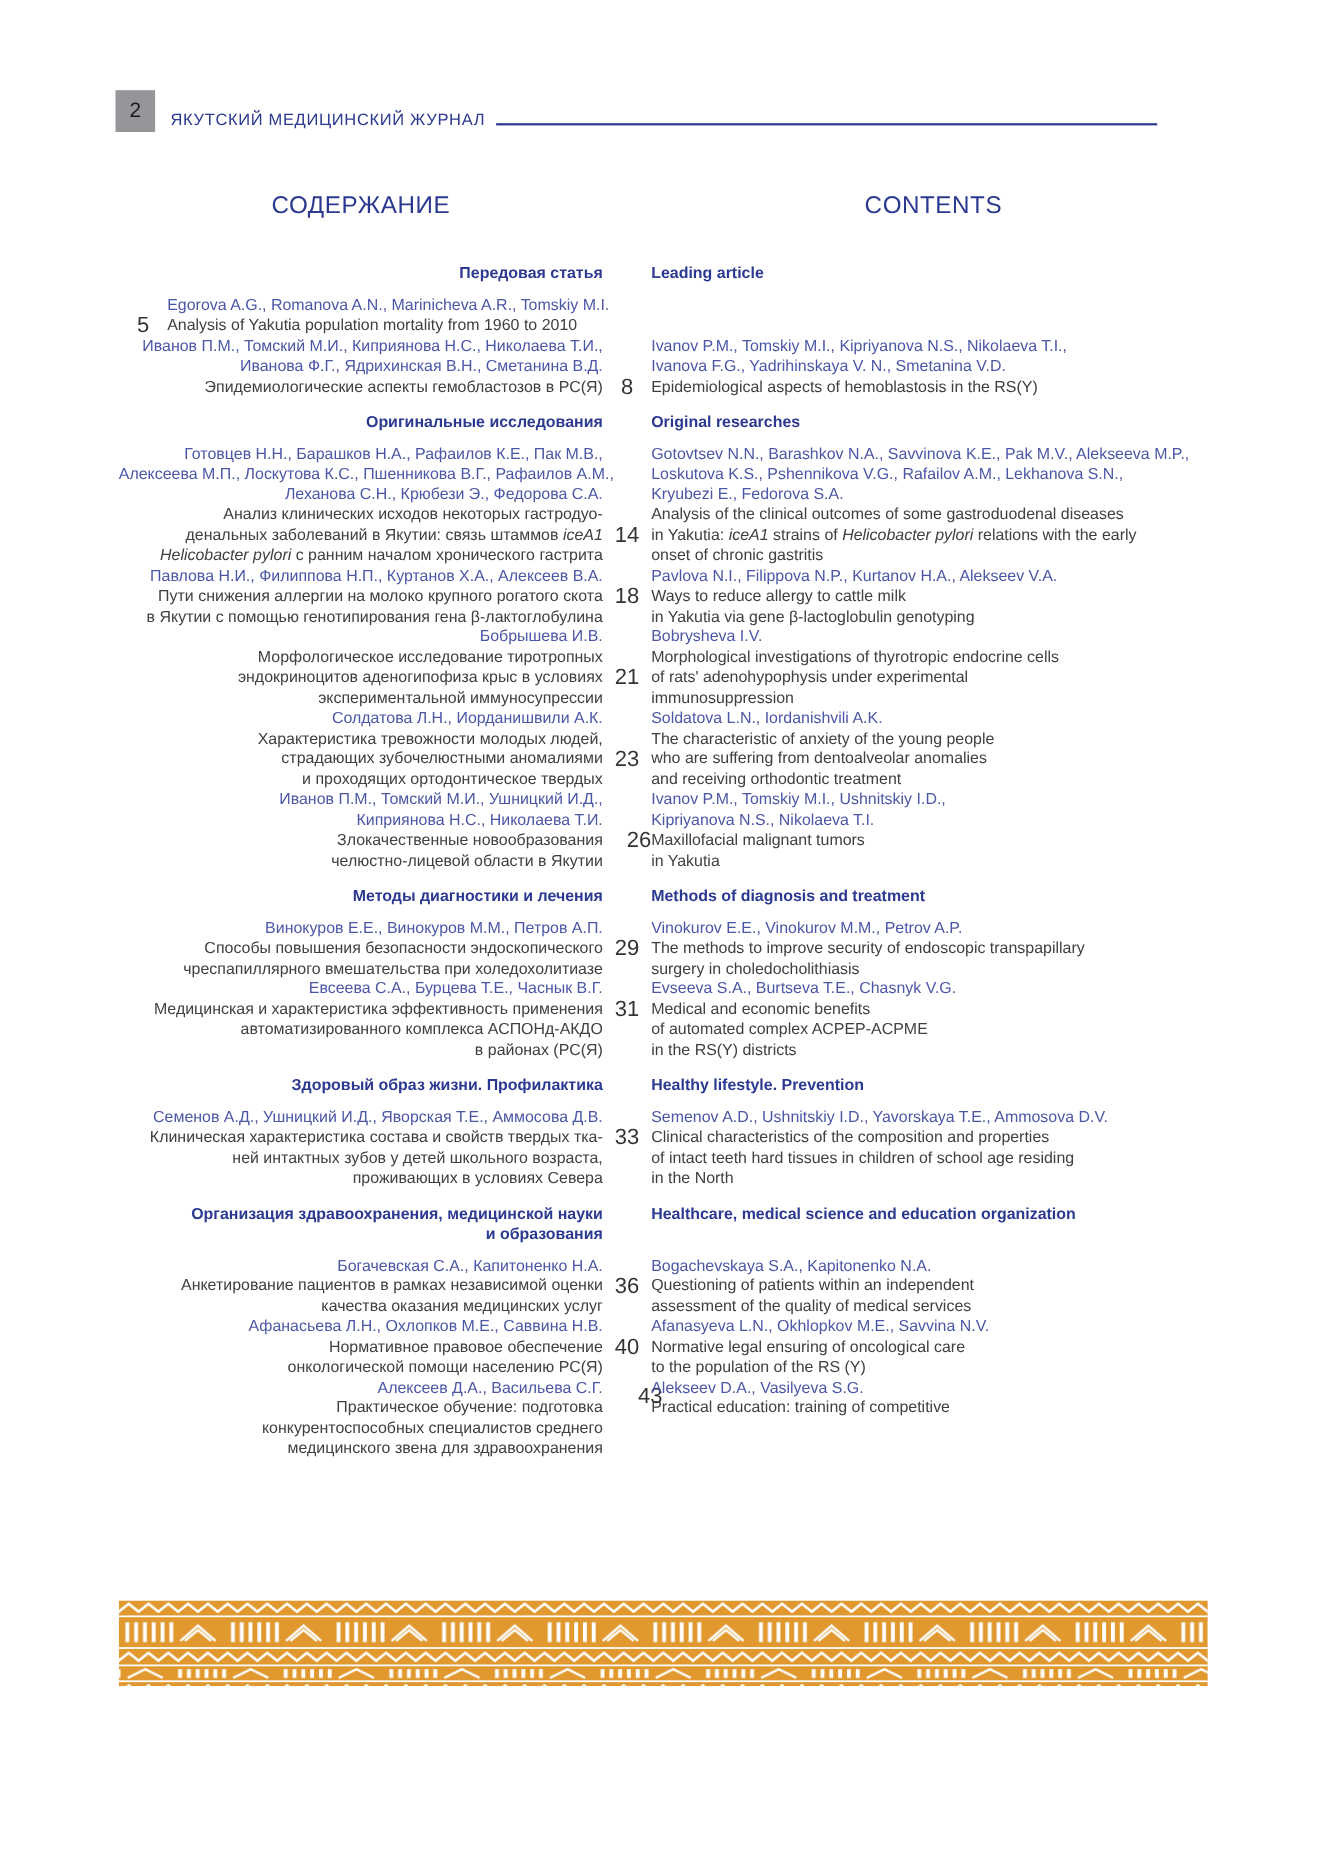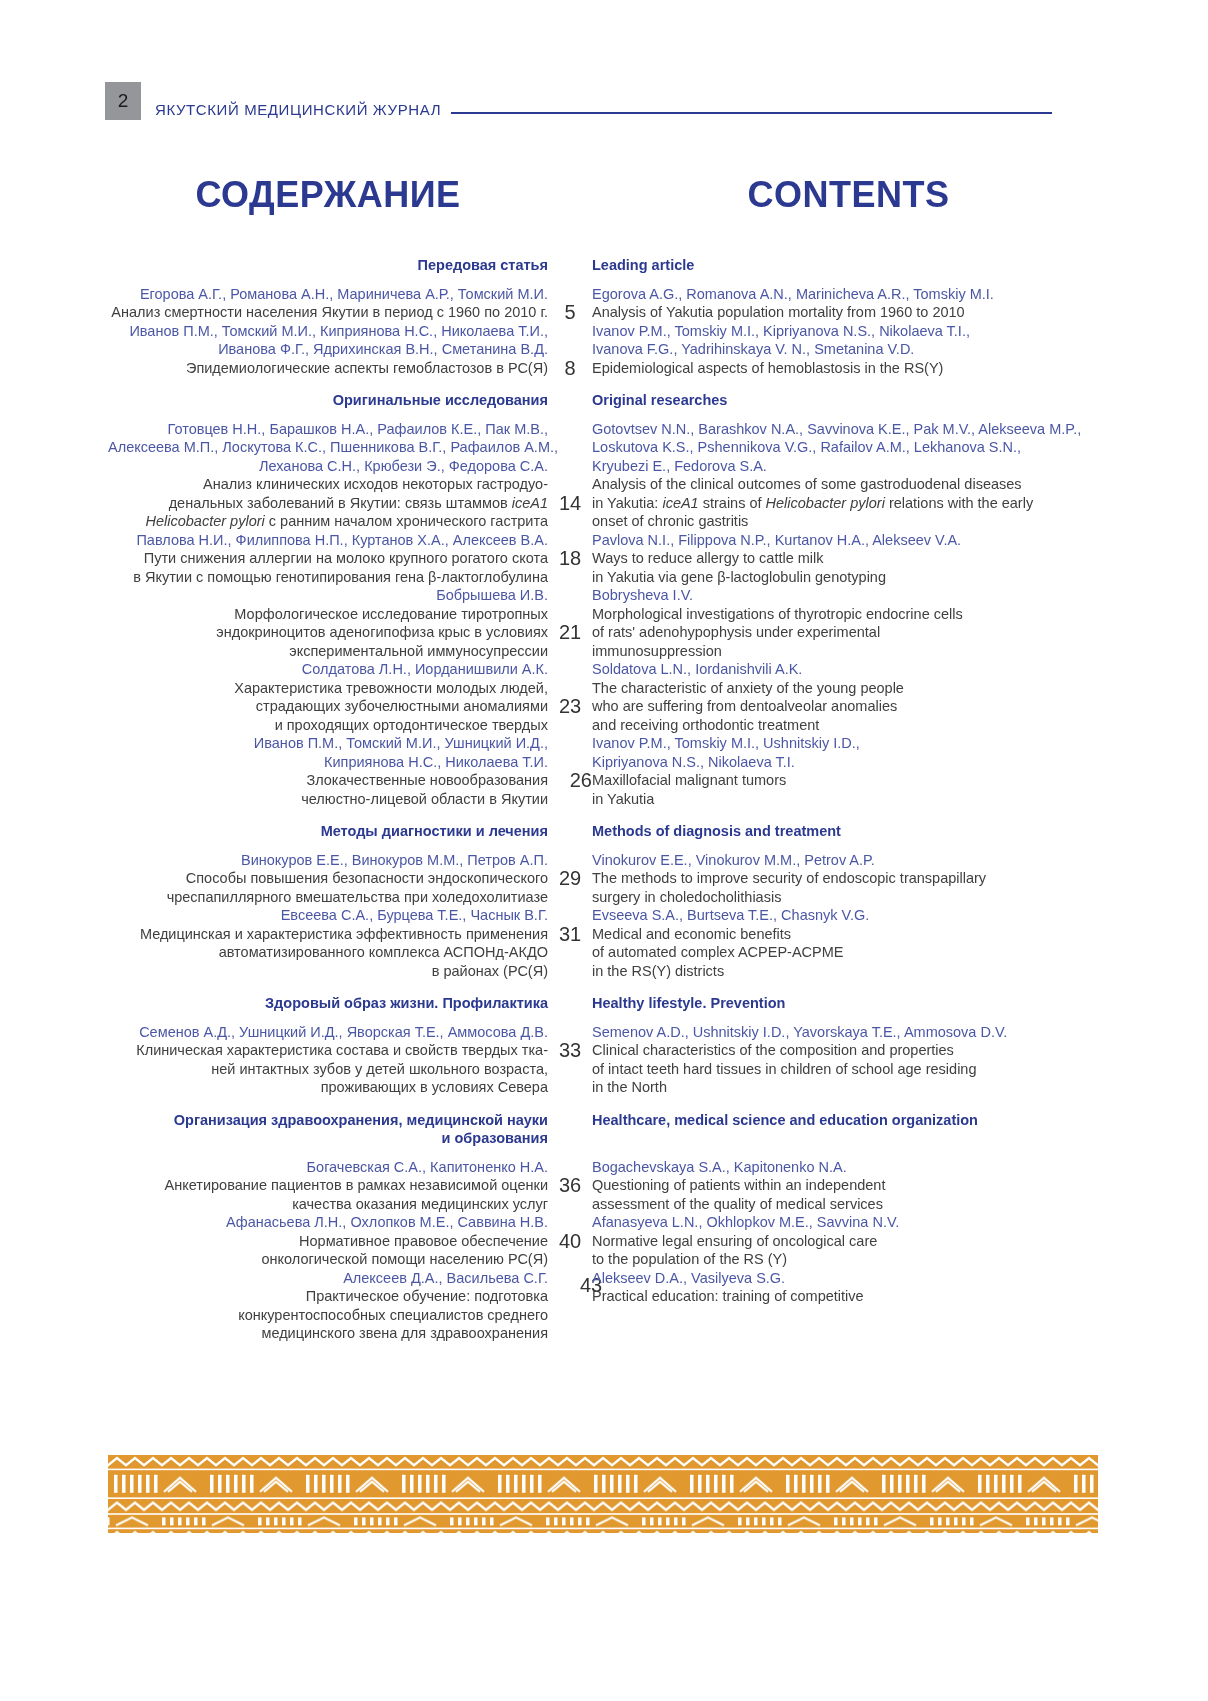--- a/index.html
+++ b/index.html
@@ -12,21 +12,21 @@
   .folio-box{width:36px;height:38px;background:#949699;display:flex;align-items:center;justify-content:center;
     font-size:19px;color:#1b1b1b;flex:0 0 auto;}
   .journal-title{margin-left:14px;font-size:15px;letter-spacing:.6px;color:#2b3990;white-space:nowrap;
     padding-bottom:2px;}
   .head-rule{flex:1;border-bottom:2px solid #2b3990;margin-left:10px;margin-bottom:6px;}
   
   .titles-row{display:flex;margin:54px 103px 0 108px;}
   .titles-row .t-ru{width:440px;text-align:center;}
   .titles-row .t-sp{width:44px;}
   .titles-row .t-en{width:513px;text-align:center;}
-  .big-title{font-size:36px;font-weight:bold;color:#2b3990;letter-spacing:.5px;}
+  .big-title{font-size:22px;font-weight:normal;color:#2b3990;letter-spacing:.5px;}
   
   .toc{margin:40px 103px 0 108px;font-size:14.5px;line-height:18.5px;}
   .row{display:flex;align-items:flex-start;}
   .col-ru{width:440px;text-align:right;}
   .col-num{width:44px;text-align:center;}
   .col-en{width:513px;text-align:left;}
   .line{white-space:nowrap;}
   .authors{color:#4b57a5;}
   .title{color:#404040;}
   .heading-row{margin-bottom:10px;}
@@ -58,24 +58,20 @@
       <div class="row heading-row">
         <div class="col-ru">
           <div class="line h-line">Передовая статья</div>
         </div>
         <div class="col-num"></div>
         <div class="col-en">
           <div class="line h-line">Leading article</div>
         </div>
       </div>
       <div class="row">
-        <div class="col-ru">
-          <div class="line authors">Егорова А.Г., Романова А.Н., Мариничева А.Р., Томский М.И.</div>
-          <div class="line title">Анализ смертности населения Якутии в период с 1960 по 2010 г.</div>
-        </div>
         <div class="col-num">
           <div class="pagenum" style="margin-top: 18.5px;">5</div>
         </div>
         <div class="col-en">
           <div class="line authors">Egorova A.G., Romanova A.N., Marinicheva A.R., Tomskiy M.I.</div>
           <div class="line title">Analysis of Yakutia population mortality from 1960 to 2010</div>
         </div>
       </div>
       <div class="row">
         <div class="col-ru">

